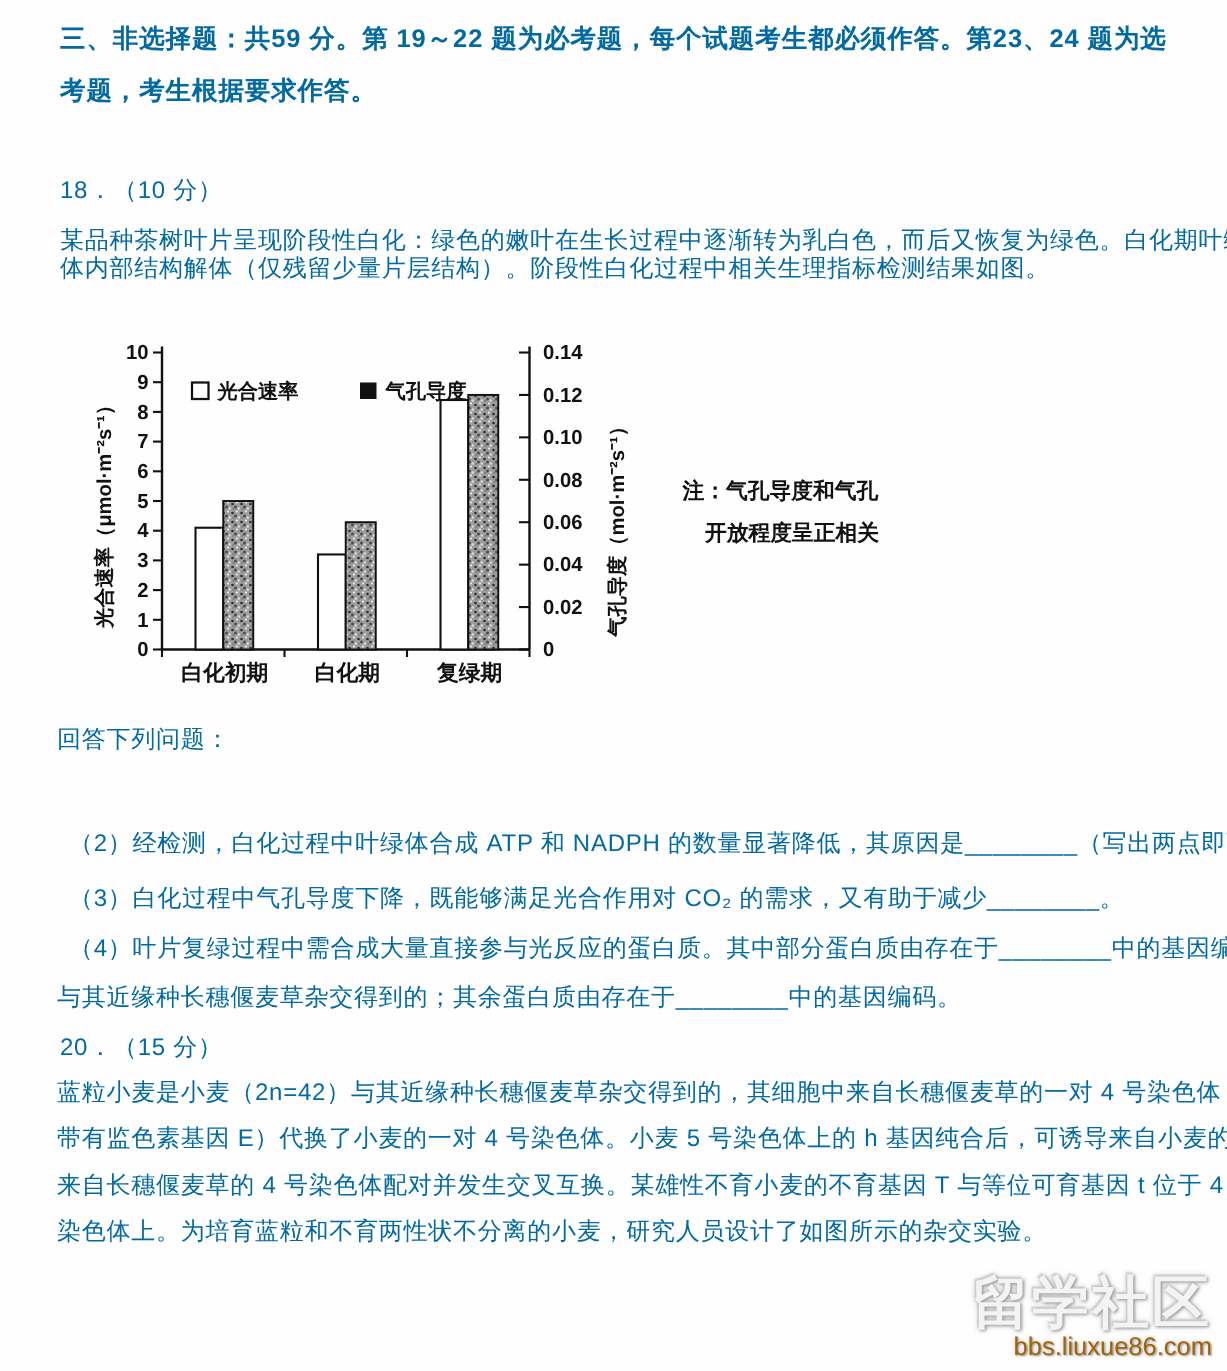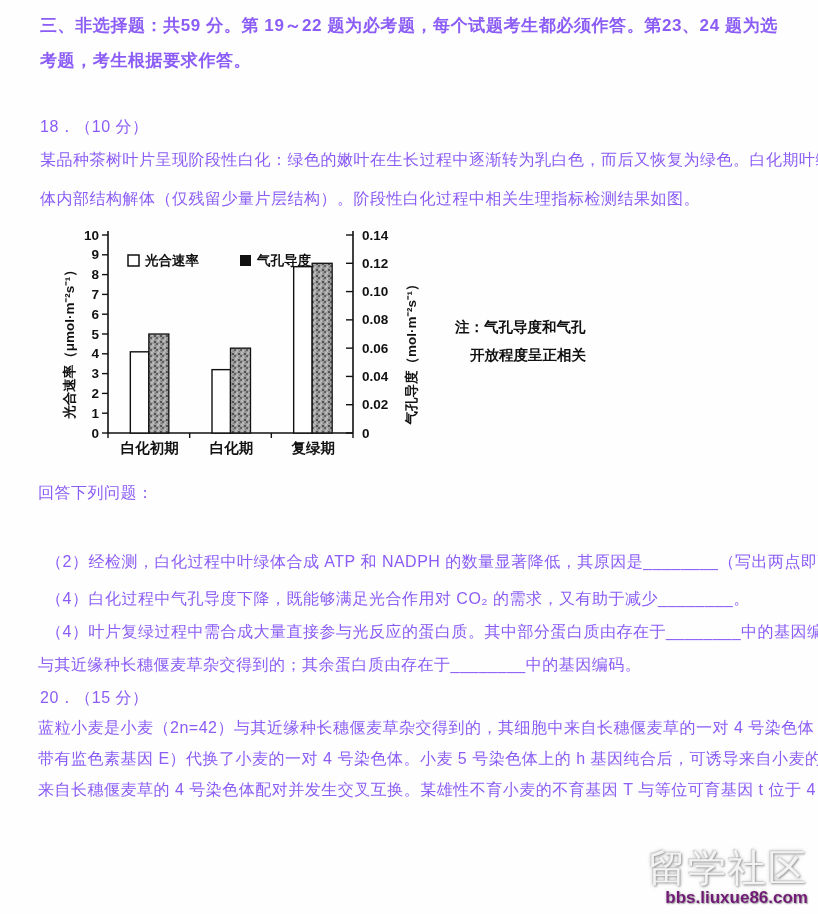--- a/index.html
+++ b/index.html
@@ -3,52 +3,52 @@
 <meta charset="utf-8">
 <style>
   html,body{margin:0;padding:0;}
   body{
     width:818px;height:914px;position:relative;overflow:hidden;
     background:#ffffff;
     font-family:"Liberation Sans","DejaVu Sans",sans-serif;
     color:#1b1b1b;
   }
   .page{position:absolute;inset:0;background:#fefefe;}
-  .line{position:absolute;white-space:nowrap;font-size:16px;color:#8b5cf6;letter-spacing:0.5px;}
+  .line{position:absolute;white-space:nowrap;font-size:16px;color:#0369a1;letter-spacing:0.5px;}
   .bold{font-weight:700;font-size:17px;letter-spacing:0.6px;}
   .chart-wrap{position:absolute;left:58px;top:226px;width:710px;height:256px;}
   svg text{fill:#111;}
   .ax{stroke:#111;stroke-width:1.6;}
   .tickline{stroke:#111;stroke-width:1.4;}
   .tick{font:600 13.5px "Liberation Sans",sans-serif;}
   .cat{font:600 14.5px "Liberation Sans",sans-serif;}
   .leg{font:600 13.5px "Liberation Sans",sans-serif;}
   .note{font:700 14.5px "Liberation Sans",sans-serif;}
   .atitle{font:600 13.5px "Liberation Sans",sans-serif;}
   .watermark{position:absolute;right:10px;bottom:6px;text-align:right;}
   .wm-title{
-    font-size:38px;font-weight:400;letter-spacing:2px;color:#f3f3f3;
+    font-size:38px;font-weight:700;letter-spacing:2px;color:#f3f3f3;
     text-shadow:1px 1px 2px #9a9a9a, -1px -1px 1px #cfcfcf, 0 0 4px #bbb;
   }
   .wm-url{
-    font-size:17px;font-weight:700;color:#701a75;margin-top:-6px;
+    font-size:17px;font-weight:400;color:#a16207;margin-top:-6px;
     text-shadow:1px 1px 1px #aaa, 0 0 3px #c5c5c5;
   }
 </style>
 </head>
 <body>
 
 <div class="page">
 
   <div class="line bold" style="left:40px;top:14px">三、非选择题：共59 分。第 19～22 题为必考题，每个试题考生都必须作答。第23、24 题为选</div>
   <div class="line bold" style="left:40px;top:49px">考题，考生根据要求作答。</div>
 
   <div class="line" style="left:40px;top:117px">18．（10 分）</div>
   <div class="line" style="left:40px;top:150px">某品种茶树叶片呈现阶段性白化：绿色的嫩叶在生长过程中逐渐转为乳白色，而后又恢复为绿色。白化期叶绿</div>
-  <div class="line" style="left:40px;top:189px">体内部结构解体（仅残留少量片层结构）。阶段性白化过程中相关生理指标检测结果如图。</div>
+  <div class="line" style="left:40px;top:169px">体内部结构解体（仅残留少量片层结构）。阶段性白化过程中相关生理指标检测结果如图。</div>
 
   <div class="chart-wrap">
     <svg id="chart-svg" width="710" height="256">
       <defs>
         <pattern id="speck" width="6" height="6" patternUnits="userSpaceOnUse">
           <rect width="6" height="6" fill="#9d9d9d"></rect>
           <circle cx="1" cy="2" r="0.9" fill="#2e2e2e"></circle>
           <circle cx="4" cy="1" r="0.7" fill="#efefef"></circle>
           <circle cx="3" cy="4" r="1" fill="#4c4c4c"></circle>
           <circle cx="5.2" cy="5" r="0.8" fill="#dcdcdc"></circle>
@@ -117,27 +117,28 @@
           <text transform="translate(16,115) rotate(-90)" text-anchor="middle" class="atitle">光合速率（μmol·m⁻²s⁻¹）</text>
           <text transform="translate(358,125) rotate(-90)" text-anchor="middle" class="atitle">气孔导度（mol·m⁻²s⁻¹）</text>
           <text x="397" y="106" class="note">注：气孔导度和气孔</text>
           <text x="412" y="134" class="note">开放程度呈正相关</text>
         </g>
     </svg>
   </div>
 
   <div class="line" style="left:38px;top:483px">回答下列问题：</div>
   <div class="line" style="left:46px;top:552px">（2）经检测，白化过程中叶绿体合成 ATP 和 NADPH 的数量显著降低，其原因是________（写出两点即可）。</div>
-  <div class="line" style="left:46px;top:589px">（4）白化过程中气孔导度下降，既能够满足光合作用对 CO₂ 的需求，又有助于减少________。</div>
+  <div class="line" style="left:46px;top:589px">（3）白化过程中气孔导度下降，既能够满足光合作用对 CO₂ 的需求，又有助于减少________。</div>
   <div class="line" style="left:46px;top:622px">（4）叶片复绿过程中需合成大量直接参与光反应的蛋白质。其中部分蛋白质由存在于________中的基因编码，</div>
   <div class="line" style="left:38px;top:655px">与其近缘种长穗偃麦草杂交得到的；其余蛋白质由存在于________中的基因编码。</div>
 
   <div class="line" style="left:40px;top:688px">20．（15 分）</div>
   <div class="line" style="left:38px;top:718px">蓝粒小麦是小麦（2n=42）与其近缘种长穗偃麦草杂交得到的，其细胞中来自长穗偃麦草的一对 4 号染色体（均</div>
   <div class="line" style="left:38px;top:749px">带有监色素基因 E）代换了小麦的一对 4 号染色体。小麦 5 号染色体上的 h 基因纯合后，可诱导来自小麦的和</div>
   <div class="line" style="left:38px;top:780px">来自长穗偃麦草的 4 号染色体配对并发生交叉互换。某雄性不育小麦的不育基因 T 与等位可育基因 t 位于 4 号</div>
+  <div class="line" style="left:38px;top:811px">染色体上。为培育蓝粒和不育两性状不分离的小麦，研究人员设计了如图所示的杂交实验。</div>
 
   <div class="watermark">
     <div class="wm-title">留学社区</div>
     <div class="wm-url">bbs.liuxue86.com</div>
   </div>
 
 </div>
 
 </body></html>

